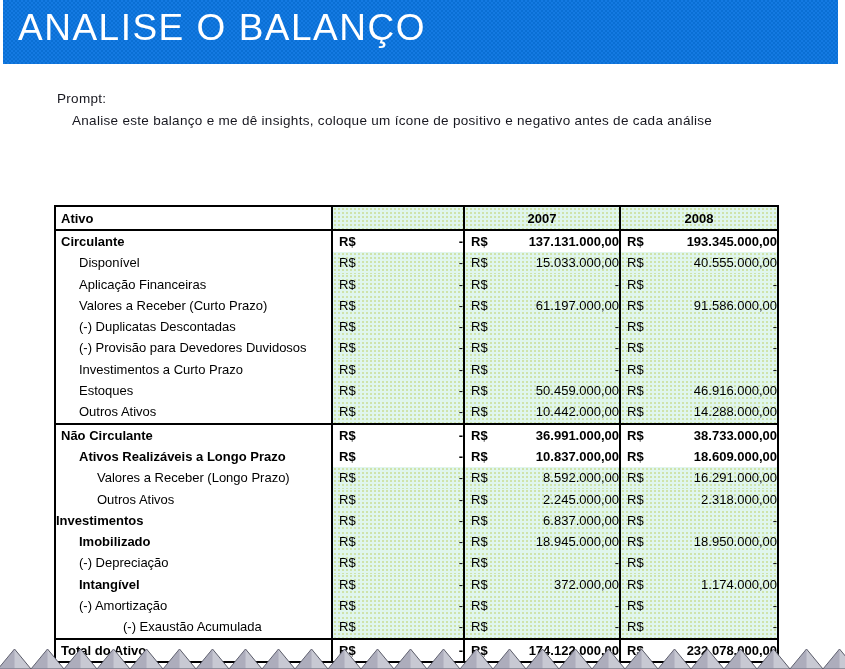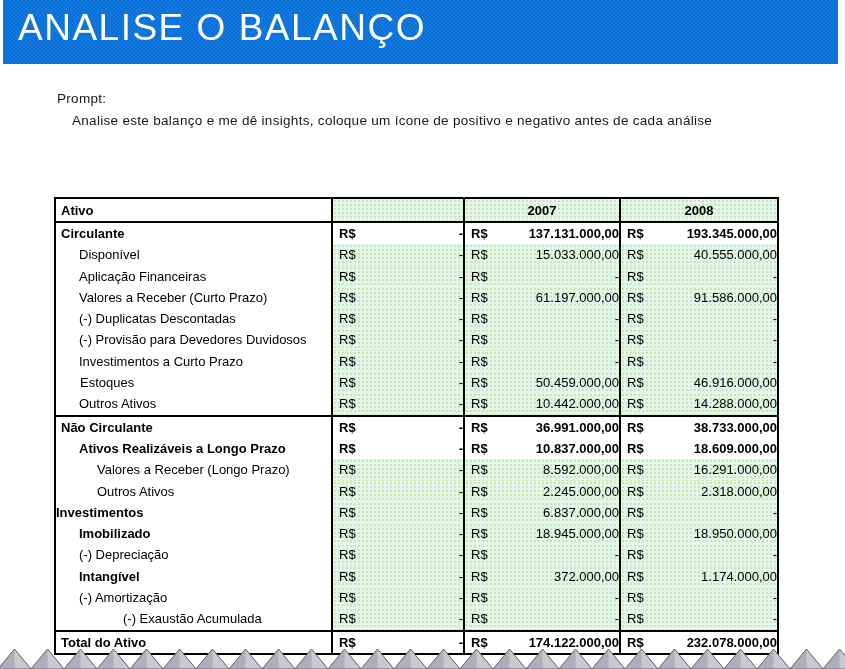--- a/index.html
+++ b/index.html
@@ -22,21 +22,21 @@
     color:#fff;font-size:37px;font-weight:300;letter-spacing:1.5px;
     padding-left:15px;transform:translateY(-4px);white-space:nowrap;
   }
 
   
   .prompt-label{position:absolute;left:57px;top:91px;font-size:13.5px;color:#17171f;letter-spacing:.3px}
   .prompt-text{position:absolute;left:72px;top:113px;font-size:13.5px;color:#17171f;letter-spacing:.3px;white-space:nowrap}
 
   
   table.bs{
-    position:absolute;left:54px;top:197px;width:723px;
+    position:absolute;left:54px;top:205px;width:723px;
     border-collapse:collapse;table-layout:fixed;
     font-size:13px;color:#000;background:#fff;
   }
   table.bs{border:2px solid #000}
   .bs col.c1{width:277px}.bs col.c2{width:132px}.bs col.c3{width:156px}.bs col.c4{width:158px}
   .bs th,.bs td{padding:0;vertical-align:middle}
   .bs th+th,.bs td+td{border-left:2px solid #000}
   .bs thead th{height:22px;border-bottom:2px solid #000;font-size:13px}
   .bs th.hleft{text-align:left;padding-left:5px;font-weight:bold}
   .bs th.year{text-align:center;font-weight:bold}
@@ -183,21 +183,21 @@
     <td class="val-cell mint">
       <span class="cur">R$</span><span class="num">-</span>
     </td>
     <td class="val-cell mint">
       <span class="cur">R$</span><span class="num">-</span>
     </td>
   </tr>
 
   <tr>
     <td class="label-cell">
-      <span class="lbl" style=" margin-left: 24px;">Estoques</span>
+      <span class="lbl" style="padding-left: 23px;">Estoques</span>
     </td>
     <td class="val-cell mint">
       <span class="cur">R$</span><span class="num">-</span>
     </td>
     <td class="val-cell mint">
       <span class="cur">R$</span><span class="num">50.459.000,00</span>
     </td>
     <td class="val-cell mint">
       <span class="cur">R$</span><span class="num">46.916.000,00</span>
     </td>

